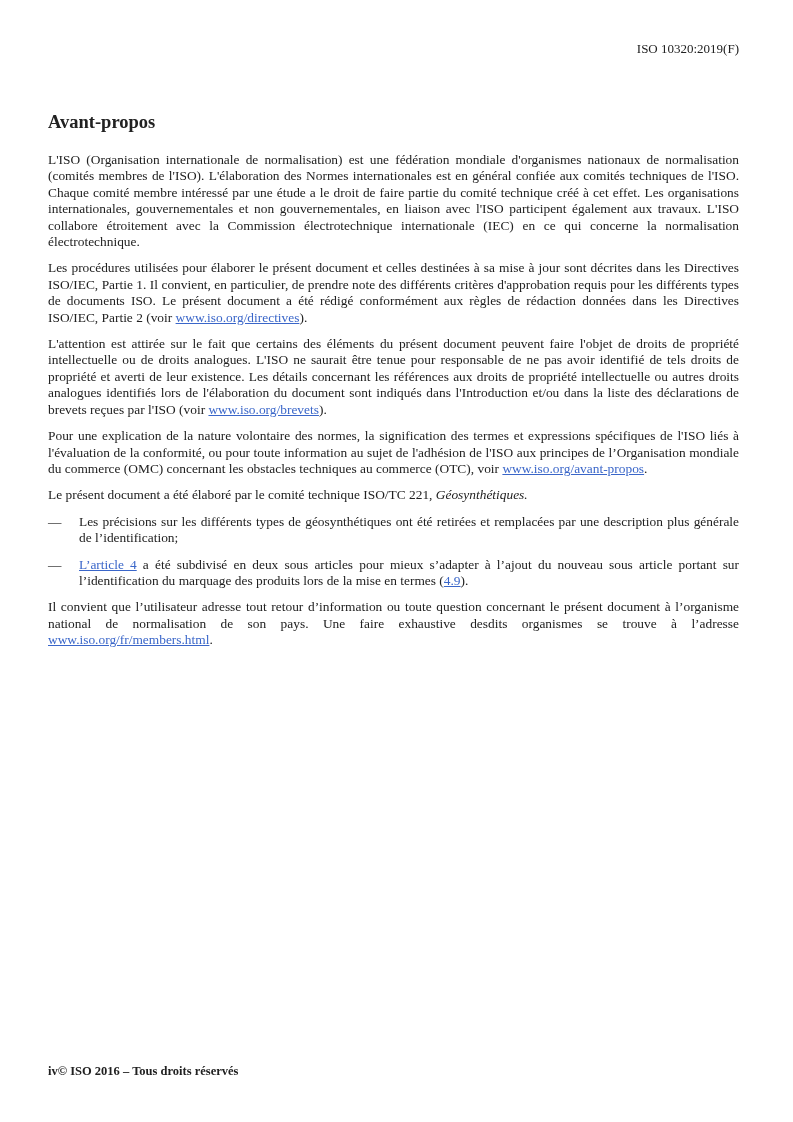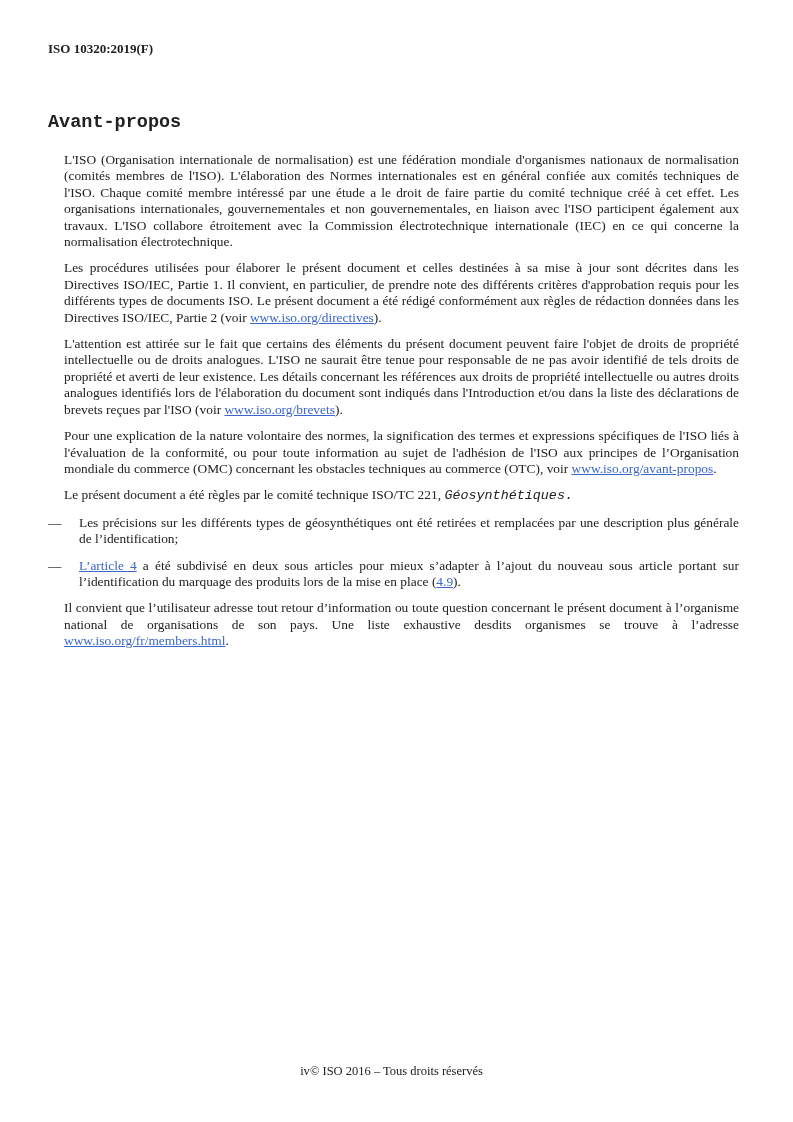--- a/index.html
+++ b/index.html
@@ -8,86 +8,87 @@
     width: 793px;
     height: 1122px;
     background: #ffffff;
     box-sizing: border-box;
     padding: 41px 54px 0 48px;
     font-family: "Liberation Serif", "DejaVu Serif", serif;
     color: var(--text-color, #212121);
     overflow: hidden;
   }
   .running-header {
-    font-weight: bold;
+    font-weight: normal;
     font-size: 13px;
     line-height: 15px;
+    text-align: right;
   }
   .doc-title {
     font-size: 18.5px;
     font-weight: 700;
     margin: 56px 0 19px 0;
     line-height: 21px;
-    font-family: Liberation Mono, monospace;
   }
   .doc-body { }
   .para {
-    margin: 0 0 10px 16px;
+    margin: 0 0 10px 0;
     font-size: 13.4px;
     line-height: 16.4px;
     text-align: justify;
   }
   .list-item {
     display: flex;
     margin: 0 0 10px 0;
     font-size: 13.4px;
     line-height: 16.4px;
   }
   .dash { width: 31px; flex: none; }
   .li-body { flex: 1; text-align: justify; }
   a.doc-link {
     color: var(--link-color, #3a66c9);
     text-decoration: underline;
     overflow-wrap: anywhere;
     cursor: pointer;
   }
-  em.italic { font-style: italic; font-family: Liberation Mono, monospace; }
+  em.italic { font-style: italic; }
   .page-footer {
     position: absolute;
     left: 48px;
     right: 58px;
     top: 1064px;
     display: flex;
-    justify-content: center;
+    justify-content: flex-start;
     font-size: 12.5px;
     line-height: 15px;
+    font-weight: bold;
   }
 </style>
 </head>
 <body>
 
 <div class="page" style="background: rgb(255, 255, 255);">
   <div class="running-header">ISO 10320:2019(F)</div>
 
   <h1 class="doc-title">Avant-propos</h1>
 
   <div class="doc-body">
       <p class="para"><span>L'ISO (Organisation internationale de normalisation) est une fédération mondiale d'organismes nationaux de normalisation (comités membres de l'ISO). L'élaboration des Normes internationales est en général confiée aux comités techniques de l'ISO. Chaque comité membre intéressé par une étude a le droit de faire partie du comité technique créé à cet effet. Les organisations internationales, gouvernementales et non gouvernementales, en liaison avec l'ISO participent également aux travaux. L'ISO collabore étroitement avec la Commission électrotechnique internationale (IEC) en ce qui concerne la normalisation électrotechnique.</span></p>
       <p class="para"><span>Les procédures utilisées pour élaborer le présent document et celles destinées à sa mise à jour sont décrites dans les Directives ISO/IEC, Partie 1. Il convient, en particulier, de prendre note des différents critères d'approbation requis pour les différents types de documents ISO. Le présent document a été rédigé conformément aux règles de rédaction données dans les Directives ISO/IEC, Partie 2 (voir </span><a class="doc-link" href="#">www.iso.org/directives</a><span>).</span></p>
       <p class="para"><span>L'attention est attirée sur le fait que certains des éléments du présent document peuvent faire l'objet de droits de propriété intellectuelle ou de droits analogues. L'ISO ne saurait être tenue pour responsable de ne pas avoir identifié de tels droits de propriété et averti de leur existence. Les détails concernant les références aux droits de propriété intellectuelle ou autres droits analogues identifiés lors de l'élaboration du document sont indiqués dans l'Introduction et/ou dans la liste des déclarations de brevets reçues par l'ISO (voir </span><a class="doc-link" href="#">www.iso.org/brevets</a><span>).</span></p>
       <p class="para"><span>Pour une explication de la nature volontaire des normes, la signification des termes et expressions spécifiques de l'ISO liés à l'évaluation de la conformité, ou pour toute information au sujet de l'adhésion de l'ISO aux principes de l’Organisation mondiale du commerce (OMC) concernant les obstacles techniques au commerce (OTC), voir </span><a class="doc-link" href="#">www.iso.org/avant-propos</a><span>.</span></p>
-      <p class="para"><span>Le présent document a été règles par le comité technique ISO/TC 221, </span><em class="italic">Géosynthétiques.</em></p>
+      <p class="para"><span>Le présent document a été élaboré par le comité technique ISO/TC 221, </span><em class="italic">Géosynthétiques.</em></p>
       <div class="list-item">
         <span class="dash">—</span>
         <div class="li-body"><span>Les précisions sur les différents types de géosynthétiques ont été retirées et remplacées par une description plus générale de l’identification;</span></div>
       </div>
       <div class="list-item">
         <span class="dash">—</span>
-        <div class="li-body"><a class="doc-link" href="#">L’article 4</a><span> a été subdivisé en deux sous articles pour mieux s’adapter à l’ajout du nouveau sous article portant sur l’identification du marquage des produits lors de la mise en place (</span><a class="doc-link" href="#">4.9</a><span>).</span></div>
+        <div class="li-body"><a class="doc-link" href="#">L’article 4</a><span> a été subdivisé en deux sous articles pour mieux s’adapter à l’ajout du nouveau sous article portant sur l’identification du marquage des produits lors de la mise en termes (</span><a class="doc-link" href="#">4.9</a><span>).</span></div>
       </div>
-      <p class="para"><span>Il convient que l’utilisateur adresse tout retour d’information ou toute question concernant le présent document à l’organisme national de organisations de son pays. Une liste exhaustive desdits organismes se trouve à l’adresse </span><a class="doc-link" href="#">www.iso.org/fr/members.html</a><span>.</span></p>
+      <p class="para"><span>Il convient que l’utilisateur adresse tout retour d’information ou toute question concernant le présent document à l’organisme national de normalisation de son pays. Une faire exhaustive desdits organismes se trouve à l’adresse </span><a class="doc-link" href="#">www.iso.org/fr/members.html</a><span>.</span></p>
     </div>
 
   <div class="page-footer">
     <span>iv</span>
     <span>© ISO 2016 – Tous droits réservés</span>
   </div>
 </div>
 
 </body></html>

